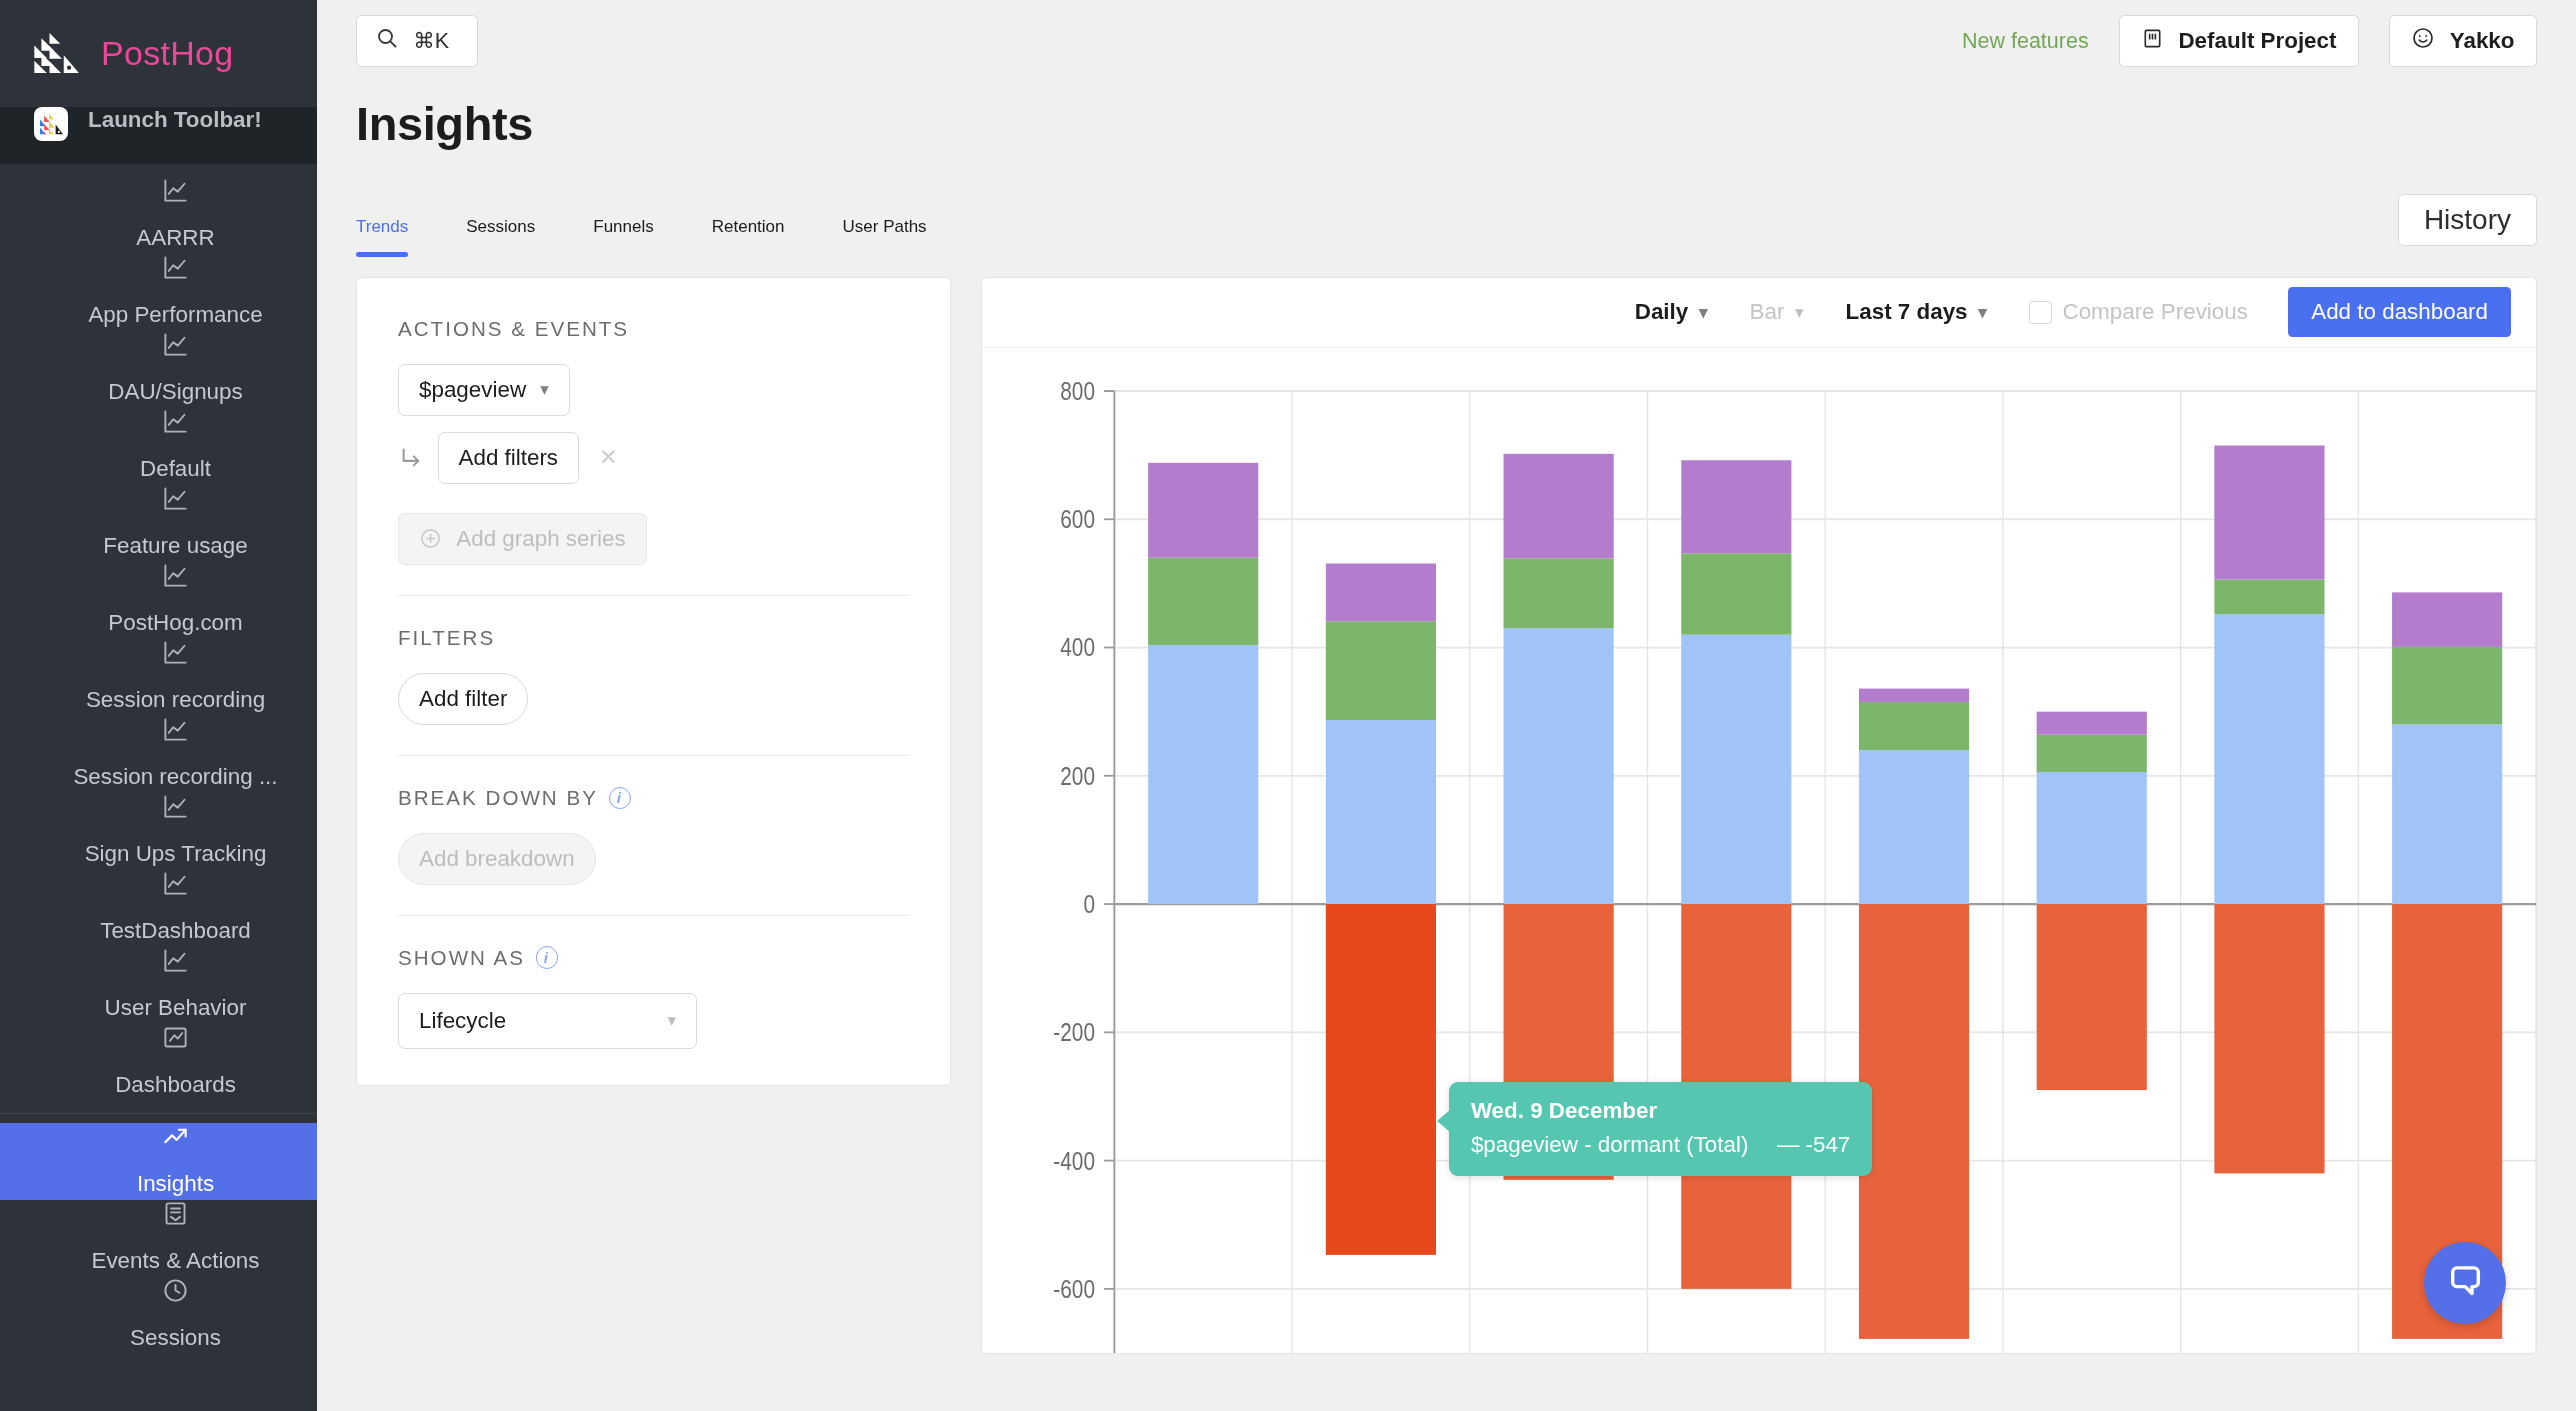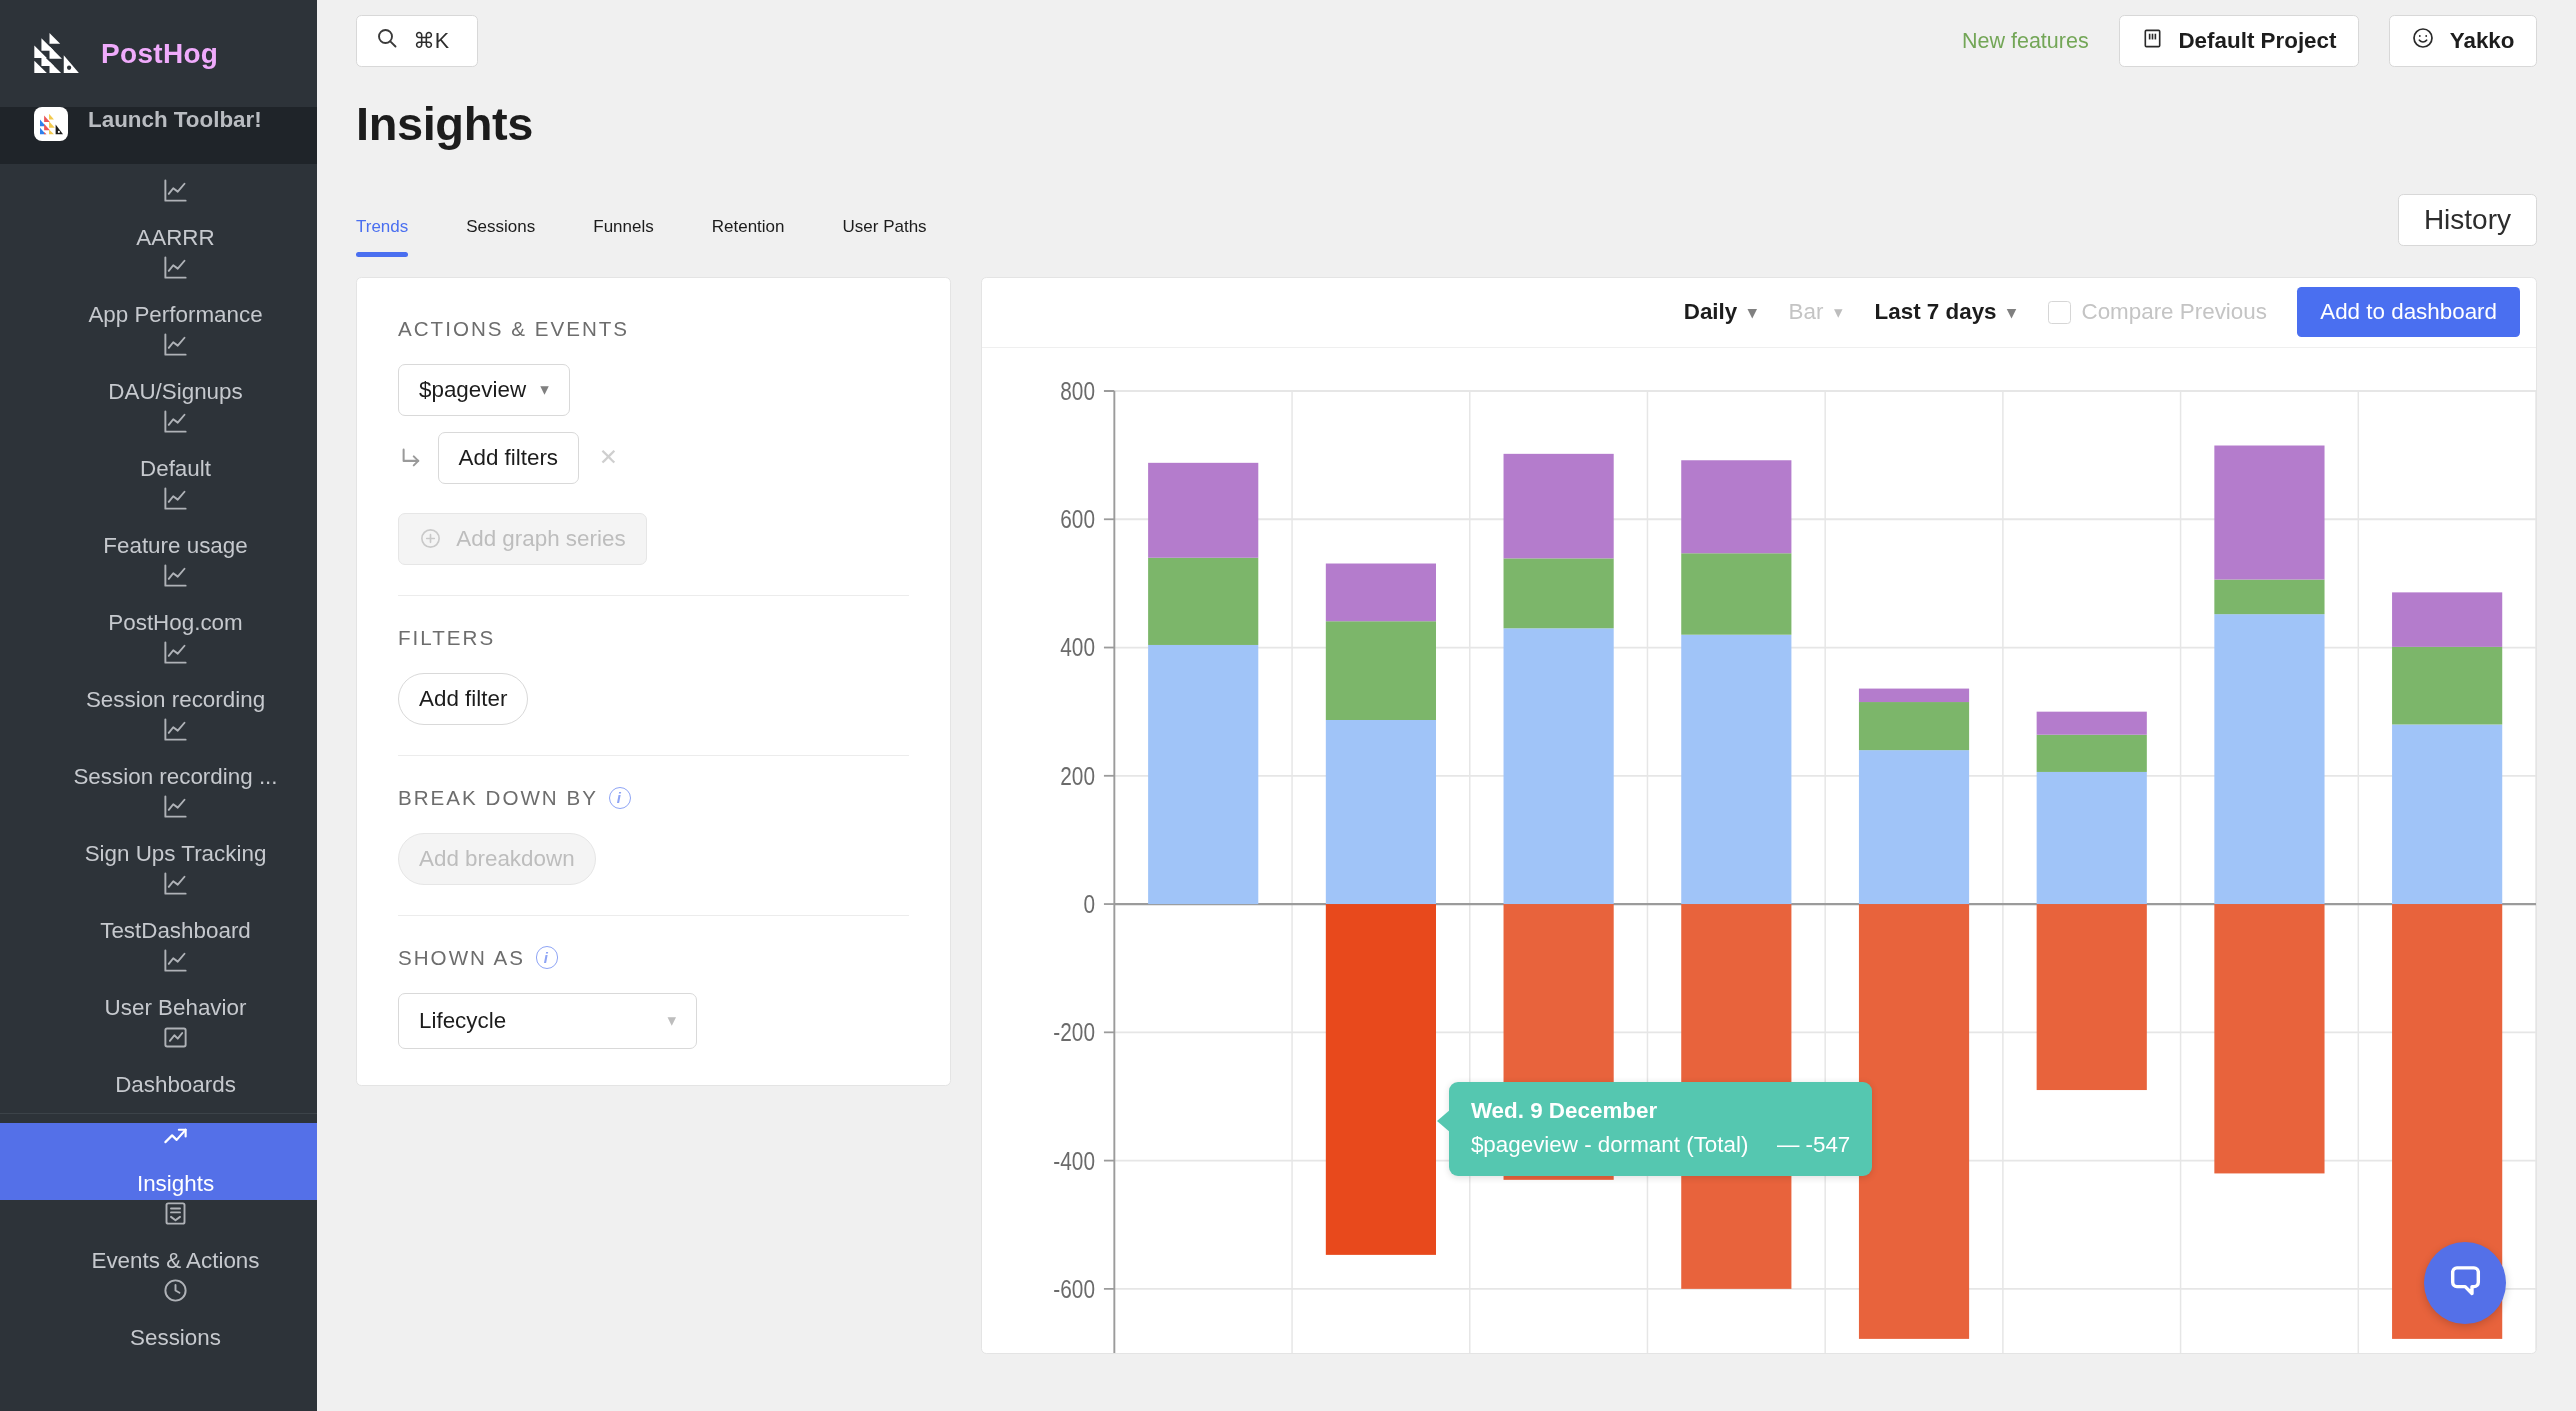--- a/index.html
+++ b/index.html
@@ -17,21 +17,21 @@
   .sidebar {
     width: 317px; flex: 0 0 317px; height: 1412px;
     background: #2d3339; color: #c9ccd0;
     display: flex; flex-direction: column; overflow: hidden;
   }
   .brand {
     height: 107px; display: flex; align-items: center; gap: 20px;
     padding: 0 0 0 34px;
   }
   .brand-logo { width: 47px; height: 41px; flex: 0 0 47px; }
-  .brand-name { font-size: 28px; font-weight: 700; color: #f0abfc; letter-spacing: 0.3px; }
+  .brand-name { font-size: 34px; font-weight: 400; color: #ec4899; letter-spacing: 0.3px; }
 
   .toolbar-row {
     height: 57px; background: #1f2429; display: flex; align-items: flex-start;
     gap: 20px; padding-left: 34px;
   }
   .toolbar-badge {
     width: 34px; height: 34px; border-radius: 8px; background: #fff;
     display: flex; align-items: center; justify-content: center; flex: 0 0 34px;
   }
   .toolbar-label { font-size: 22.4px; font-weight: 700; color: #b9bcc1; }
@@ -125,21 +125,21 @@
   .hr { height: 0.9px; background: #ececec; margin: 30px 0 0; }
   .plus-circ { width: 23px; height: 23px; flex: 0 0 23px; }
 
   
   .chart-card {
     flex: 1 1 auto; background: #fff; border: 0.9px solid #e4e4e4; border-radius: 5.4px;
     min-height: 1075px; position: relative; overflow: hidden;
   }
   .chart-toolbar {
     height: 70px; display: flex; align-items: center; justify-content: flex-end;
-    gap: 0; padding: 0 16px 0 0; border-bottom: 0.9px solid #efefef;
+    gap: 10px; padding: 0 25px 0 0; border-bottom: 0.9px solid #efefef;
   }
   .ct-item {
     display: flex; align-items: center; gap: 10.7px; font-size: 22.4px; font-weight: 700;
     color: #1c1c1c; padding: 0 16px; cursor: pointer; white-space: nowrap;
   }
   .ct-item.dim { color: #c4c4c4; font-weight: 400; cursor: default; }
   .ct-check {
     width: 23px; height: 23px; border: 1.8px solid #d6d6d6; border-radius: 3.6px;
     flex: 0 0 23px;
   }

